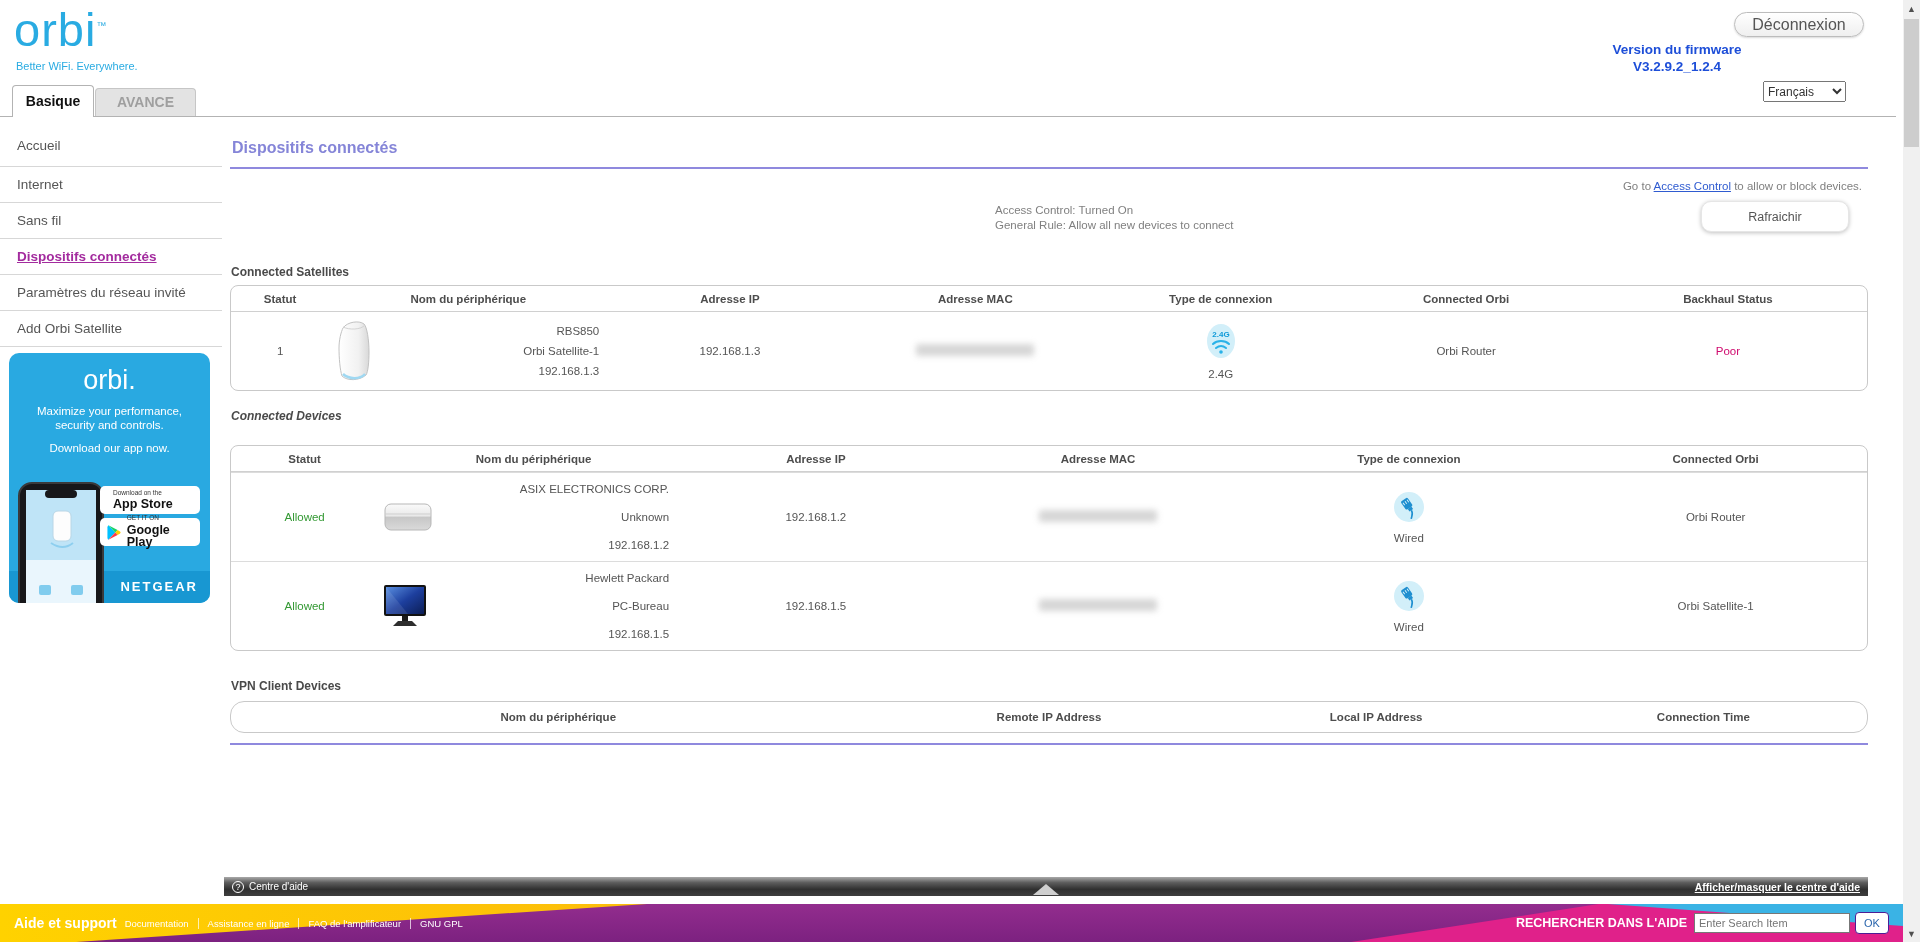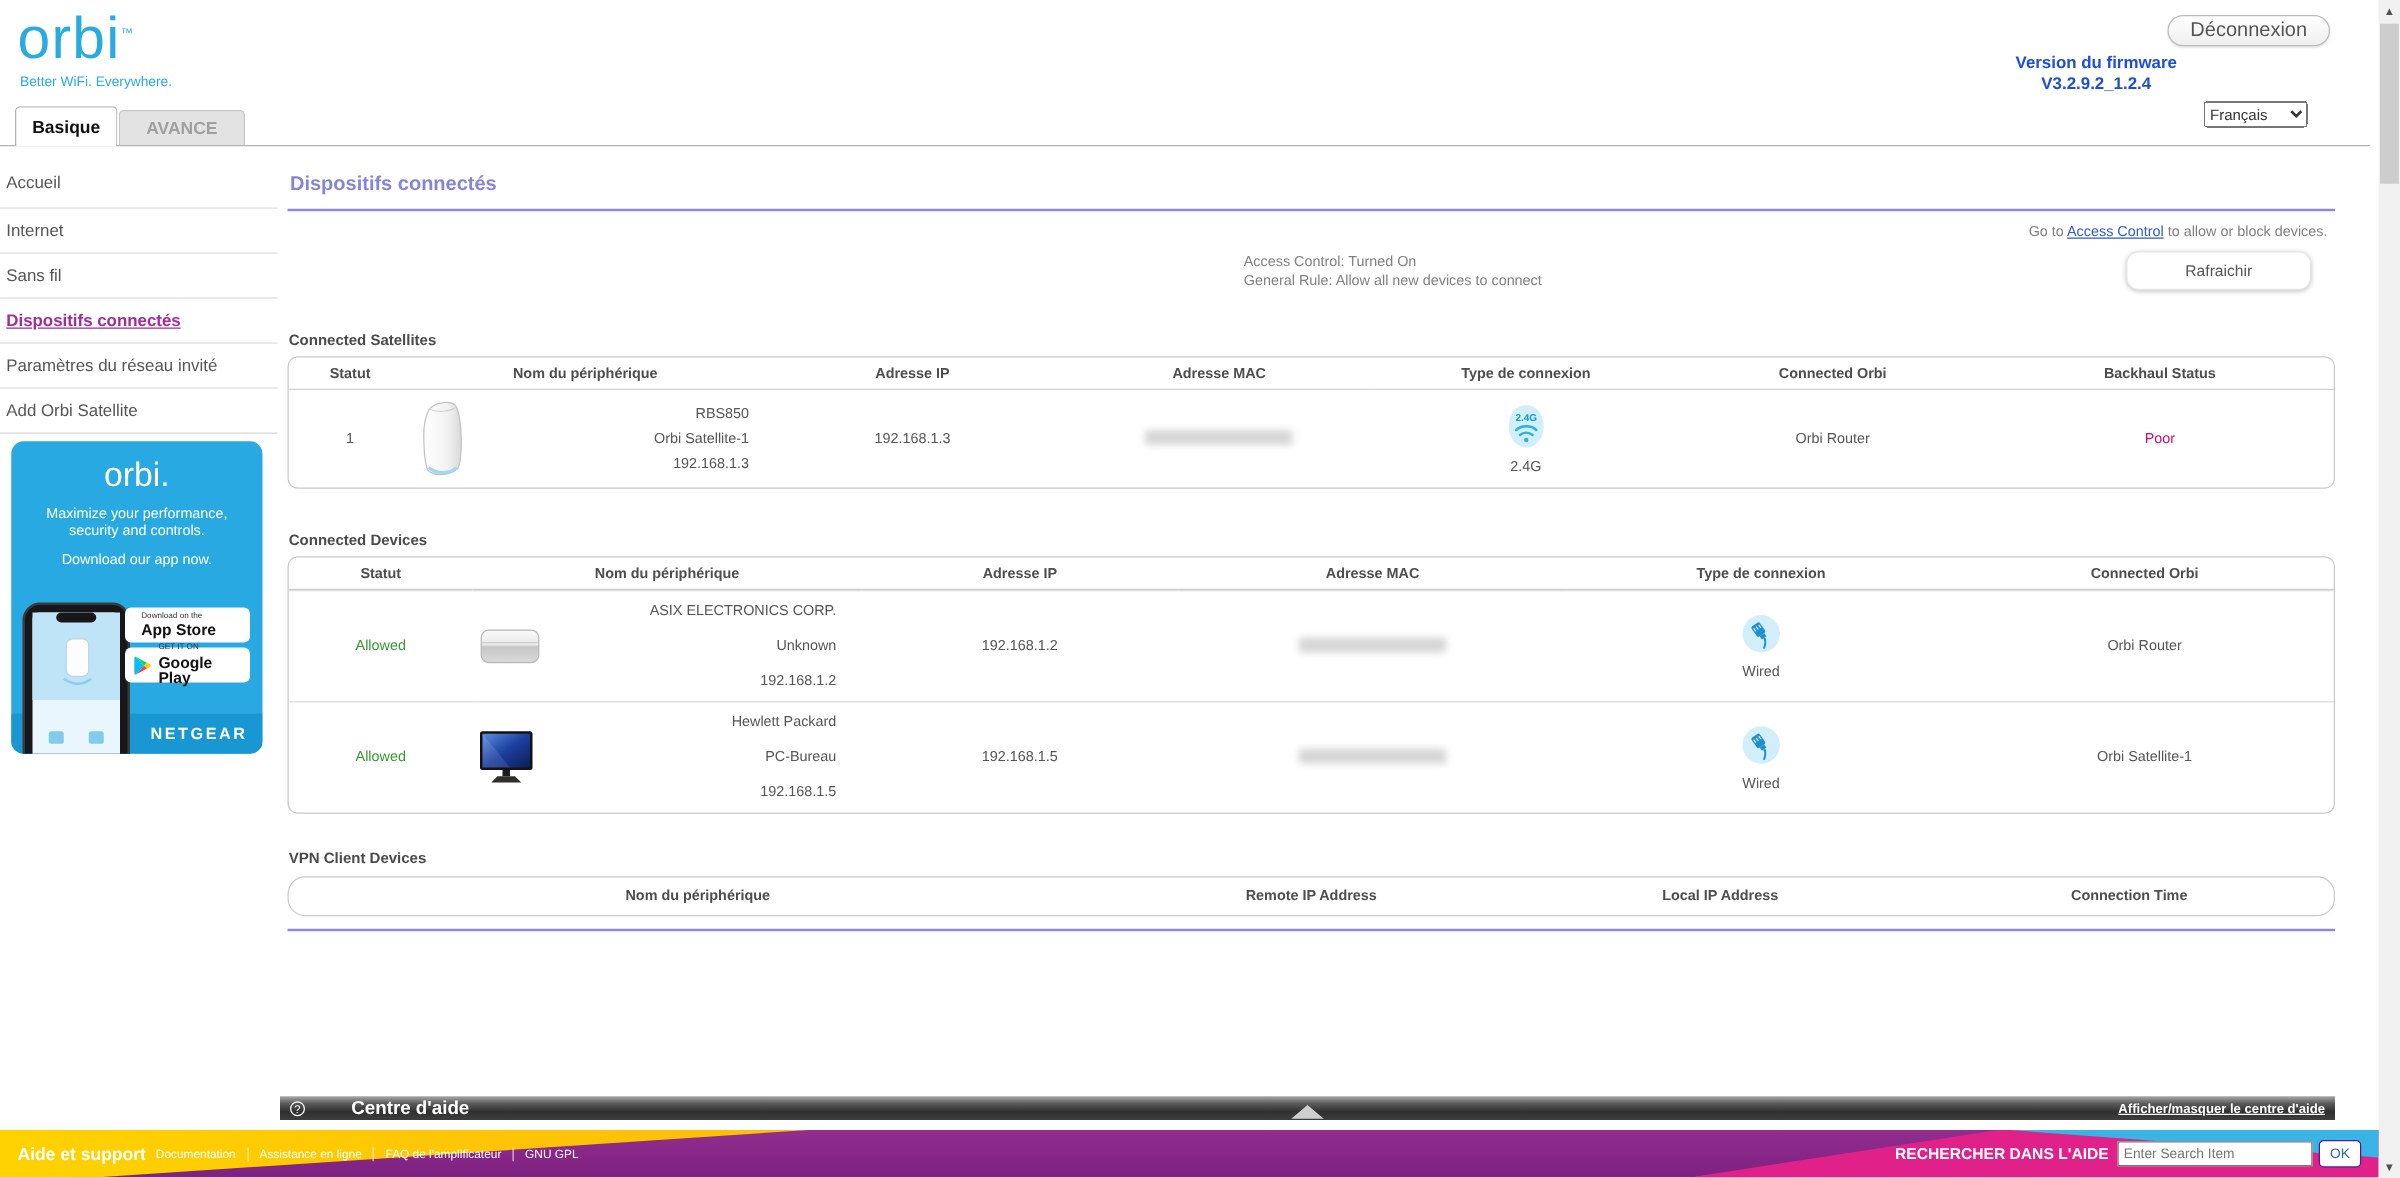--- a/index.html
+++ b/index.html
@@ -21,21 +21,21 @@
   #tab-basique { position:absolute; left:12px; top:85px; width:82px; height:32px; background:#fff;
     border:1px solid #b3b3b3; border-bottom:none; border-radius:4px 4px 0 0; z-index:3;
     font-size:14px; font-weight:bold; color:#111; text-align:center; line-height:30px; cursor:pointer; }
   #tab-avance { position:absolute; left:95px; top:88px; width:101px; height:29px; background:#e3e3e3;
     border:1px solid #c6c6c6; border-bottom:none; border-radius:4px 4px 0 0;
     font-size:14px; font-weight:bold; color:#9f9f9f; text-align:center; line-height:27px; cursor:pointer; }
   #tabline { position:absolute; left:0; top:116px; width:1896px; height:1px; background:#b3b3b3; z-index:2; }
 
   
   #sidebar { position:absolute; left:0; top:117px; width:222px; }
-  .side-item { height:36px; line-height:36px; padding-left:5px; font-size:13.5px; color:#555;
+  .side-item { height:36px; line-height:36px; padding-left:17px; font-size:13.5px; color:#555;
     border-bottom:1px solid #d7d7d7; cursor:pointer; background:#fff; }
   .side-item:first-child { height:50px; line-height:58px; }
   .side-item.active span { color:#a32b9e; font-weight:bold; text-decoration:underline; }
 
   
   #promo { position:absolute; left:9px; top:353px; width:201px; height:250px; background:#29a9e1;
     border-radius:10px; overflow:hidden; color:#fff; }
   #promo-logo { text-align:center; font-size:27px; margin-top:12px; }
   #promo-l1 { text-align:center; font-size:11.5px; line-height:14px; margin-top:8px; }
   #promo-l3 { text-align:center; font-size:11.5px; margin-top:10px; }
@@ -58,21 +58,21 @@
   #title-rule { position:absolute; left:0; top:50px; width:1638px; height:2px; background:#8f89de; }
   #goto-line { position:absolute; right:6px; top:63px; font-size:11.5px; color:#808080; }
   #goto-line a { color:#2f5bd0; }
   #refresh-btn { position:absolute; right:19px; top:84px; width:148px; height:31px; background:#fff;
     border:1px solid #e6e6e6; border-radius:10px; box-shadow:0 1px 4px rgba(0,0,0,.25);
     font-size:12.5px; color:#555; cursor:pointer; }
   #ac-block { position:absolute; left:765px; top:86px; font-size:11.5px; color:#808080; line-height:15px; }
 
   .section-label { position:absolute; left:1px; font-size:12px; font-weight:bold; color:#4a4a4a; }
   #sat-label { top:148px; }
-  #dev-label { top:308px; }
+  #dev-label { top:292px;font-style:italic; }
   #vpn-label { top:562px; }
 
   table.grid { position:absolute; left:0; width:1638px; border-collapse:separate; border-spacing:0;
     border:1px solid #c9c9c9; border-radius:8px; background:#fff; font-size:11.5px; color:#555; }
   #sat-table { top:168px; }
   #dev-table { top:328px; }
   #vpn-table { top:584px; border-radius:14px; }
   table.grid th { font-weight:bold; color:#4d4d4d; height:26px; border-bottom:1px solid #d0d0d0; }
   #vpn-table th { height:30px; border-bottom:none; }
   table.grid td { text-align:center; vertical-align:middle; }
@@ -90,21 +90,21 @@
   .mac-blur { display:inline-block; width:118px; height:12px; background:#d6d6d6; filter:blur(3px); border-radius:2px; }
 
   #vpn-rule { position:absolute; left:0; top:626px; width:1638px; height:2px; background:#8f89de; }
 
   
   #helpbar { position:absolute; left:224px; top:877px; width:1644px; height:19px;
     background:linear-gradient(#a9a9a9 0%, #5c5c5c 30%, #303030 65%, #3e3e3e 100%);
     display:flex; align-items:center; color:#fff; }
   #help-q { display:inline-flex; align-items:center; justify-content:center; width:12px; height:12px;
     border:1px solid #fff; border-radius:50%; font-size:9px; margin:0 5px 0 8px; }
-  #help-label { font-size:15px; font-weight:bold;margin-left:32px; }
+  #help-label { font-size:10px; font-weight:normal; }
   #help-caret { position:absolute; left:50%; bottom:1px; transform:translateX(-50%);
     width:0; height:0; border-left:13px solid transparent; border-right:13px solid transparent;
     border-bottom:11px solid #cfcfcf; cursor:pointer; }
   #help-toggle { position:absolute; right:8px; font-size:10.5px; font-weight:bold; color:#fff;
     text-decoration:underline; cursor:pointer; }
 
   
   #footer { position:absolute; left:0; top:904px; width:1903px; height:38px; overflow:hidden; }
   .fl { position:absolute; inset:0; }
   #f-purple { background:linear-gradient(#932d8e,#7c2180); }

